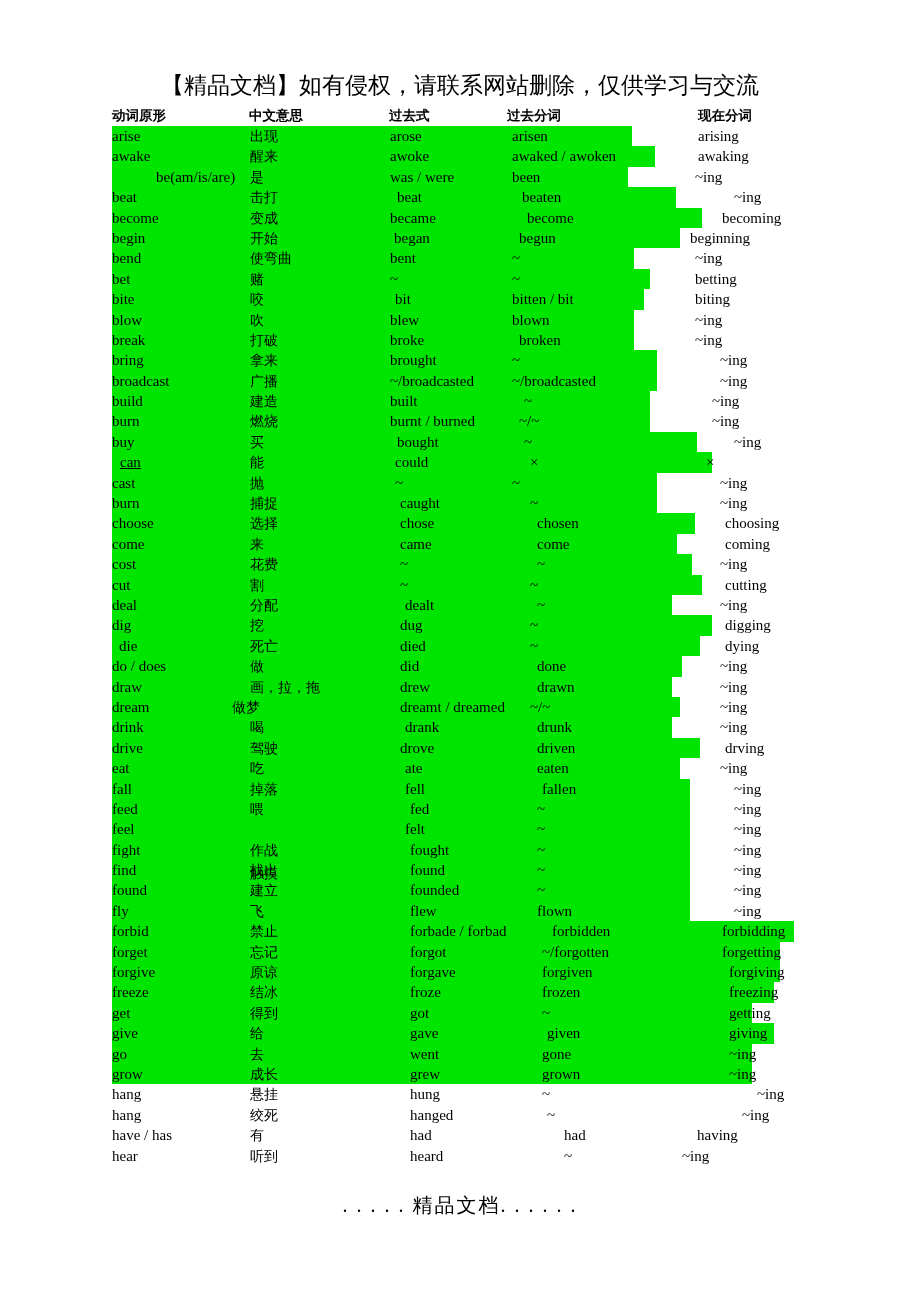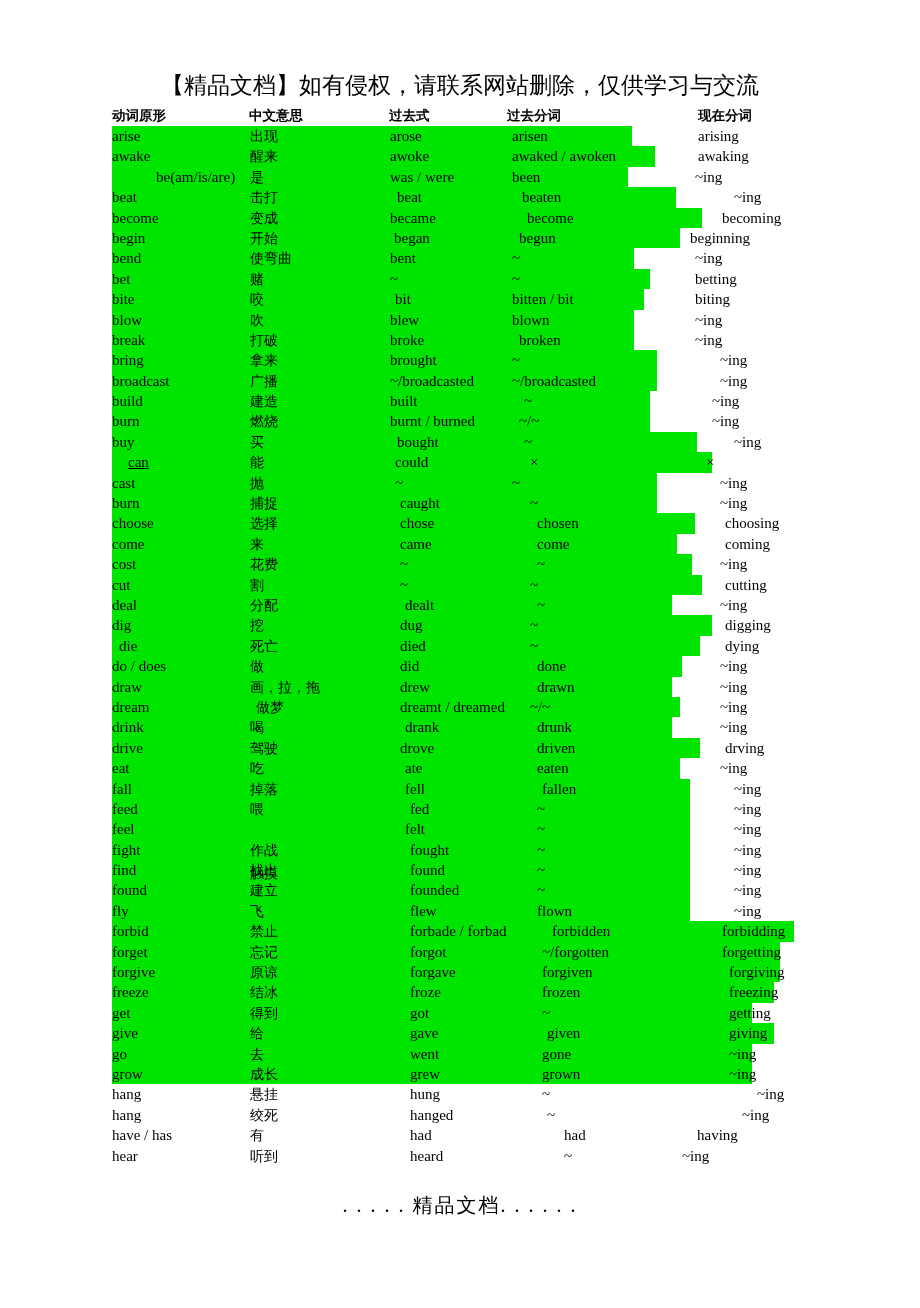--- a/index.html
+++ b/index.html
@@ -248,21 +248,21 @@
       <div class="row">
         <div class="hl-bg" style="width: 585px; background: rgb(0, 229, 0);"></div>
         <span class="cell" style="left: 0px;">buy</span>
         <span class="cell cn" style="left: 138px;">买</span>
         <span class="cell" style="left: 285px;">bought</span>
         <span class="cell" style="left: 412px;">~</span>
         <span class="cell" style="left: 622px;">~ing</span>
       </div>
       <div class="row">
         <div class="hl-bg" style="width: 600px; background: rgb(0, 229, 0);"></div>
-        <span class="cell" style="left: 16px; text-decoration: underline;">can</span>
+        <span class="cell" style="left: 8px; text-decoration: underline;">can</span>
         <span class="cell cn" style="left: 138px;">能</span>
         <span class="cell" style="left: 283px;">could</span>
         <span class="cell" style="left: 418px;">×</span>
         <span class="cell" style="left: 594px;">×</span>
       </div>
       <div class="row">
         <div class="hl-bg" style="width: 545px; background: rgb(0, 229, 0);"></div>
         <span class="cell" style="left: 0px;">cast</span>
         <span class="cell cn" style="left: 138px;">抛</span>
         <span class="cell" style="left: 283px;">~</span>
@@ -345,21 +345,21 @@
         <div class="hl-bg" style="width: 560px; background: rgb(0, 229, 0);"></div>
         <span class="cell" style="left: 0px;">draw</span>
         <span class="cell cn" style="left: 138px;">画，拉，拖</span>
         <span class="cell" style="left: 288px;">drew</span>
         <span class="cell" style="left: 425px;">drawn</span>
         <span class="cell" style="left: 608px;">~ing</span>
       </div>
       <div class="row">
         <div class="hl-bg" style="width: 568px; background: rgb(0, 229, 0);"></div>
         <span class="cell" style="left: 0px;">dream</span>
-        <span class="cell cn" style="left: 144px;">做梦</span>
+        <span class="cell cn" style="left: 120px;">做梦</span>
         <span class="cell" style="left: 288px;">dreamt / dreamed</span>
         <span class="cell" style="left: 418px;">~/~</span>
         <span class="cell" style="left: 608px;">~ing</span>
       </div>
       <div class="row">
         <div class="hl-bg" style="width: 560px; background: rgb(0, 229, 0);"></div>
         <span class="cell" style="left: 0px;">drink</span>
         <span class="cell cn" style="left: 138px;">喝</span>
         <span class="cell" style="left: 293px;">drank</span>
         <span class="cell" style="left: 425px;">drunk</span>

